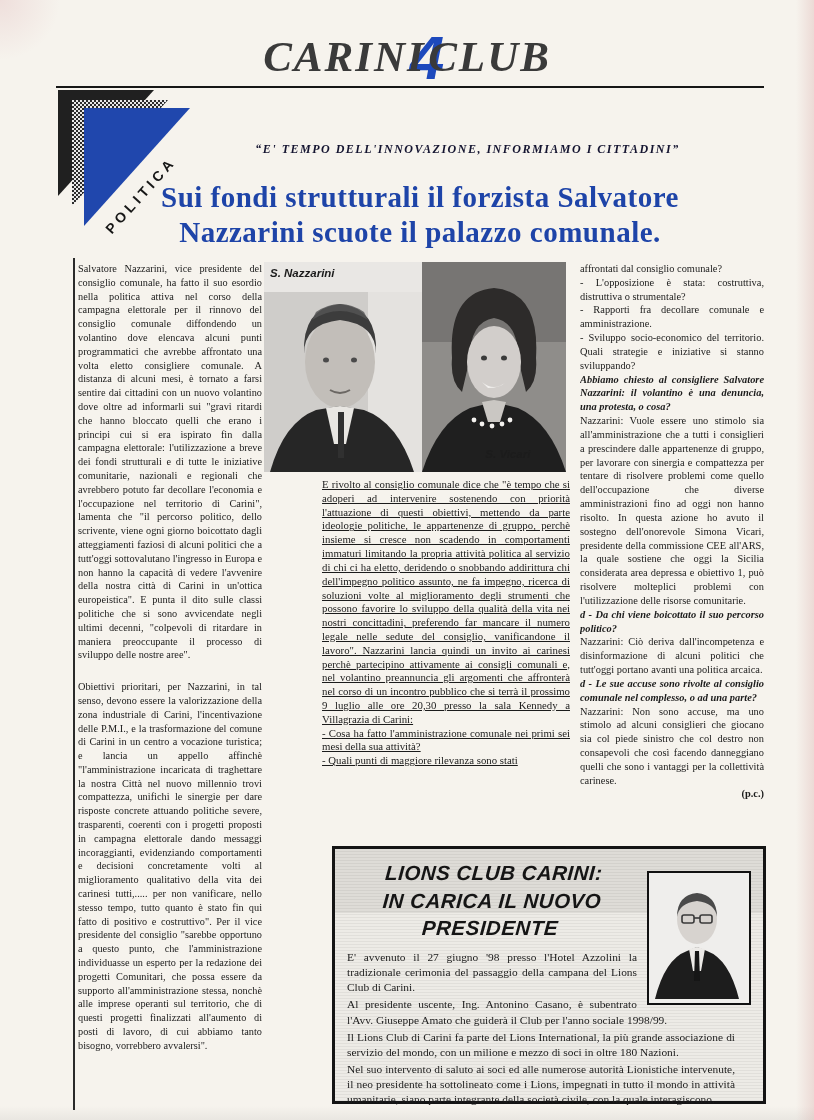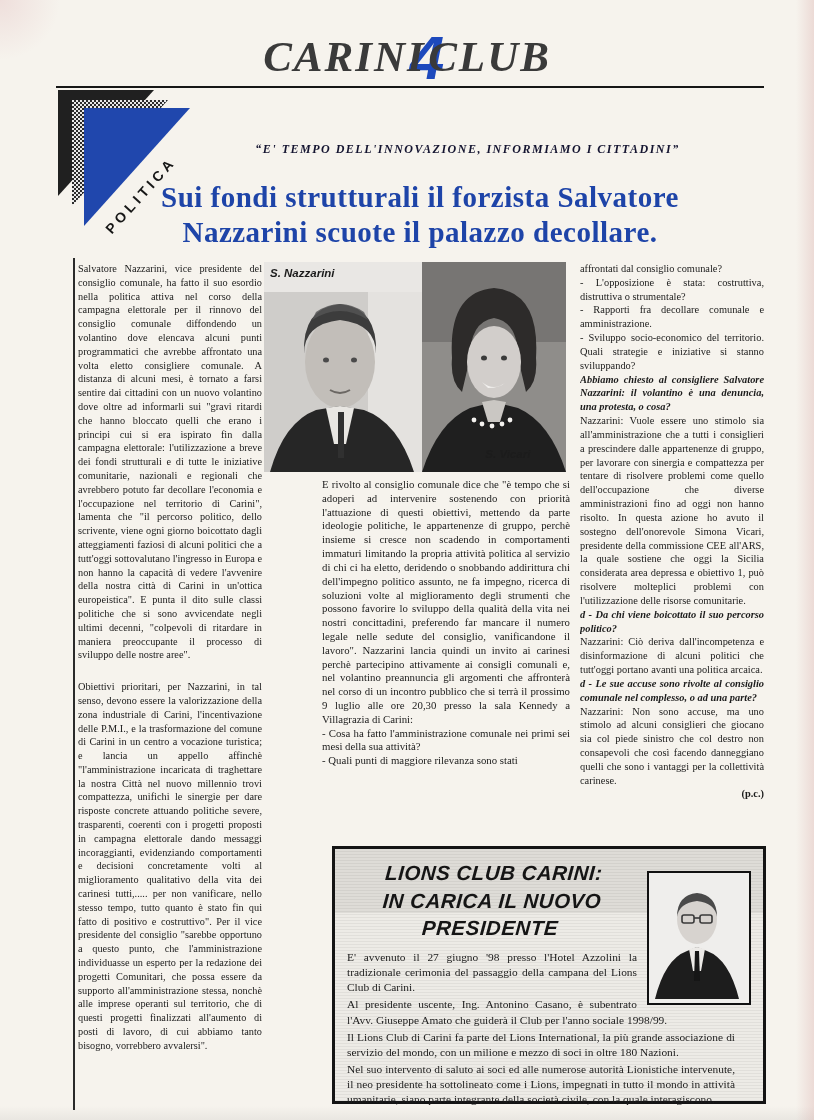--- a/index.html
+++ b/index.html
@@ -76,21 +76,21 @@
   
   .col{
     position:absolute;text-align:justify;overflow:hidden;
     hyphens:auto;-webkit-hyphens:auto;
   }
   .col p{margin:0;}
   .col-left{left:78px;top:262px;width:184px;height:850px;
     font-size:10.3px;line-height:1.34;}
   .col-left p + p{margin-top:18px;}
   .col-mid{left:322px;top:478px;width:248px;height:370px;
-    font-size:10.8px;line-height:1.28;}
+    font-size:10.8px;line-height:1.28;text-decoration:underline;}
   .col-right{left:580px;top:262px;width:184px;height:580px;
     font-size:10.4px;line-height:1.33;}
   .q{font-weight:bold;font-style:italic;}
   .sig{text-align:right;font-weight:bold;margin-top:2px;}
   .v-rule{position:absolute;left:73px;top:258px;width:2px;height:852px;background:#2a2a2a;}
 
   
   .photos{position:absolute;left:264px;top:262px;width:308px;height:210px;display:flex;gap:0;}
   .photo{position:relative;overflow:hidden;}
   .photo svg{display:block;}
@@ -138,21 +138,21 @@
   <div class="badge">
     <div class="tri tri-black"></div>
     <div class="tri tri-checker"></div>
     <div class="tri tri-blue"></div>
     <div class="badge-label">POLITICA</div>
   </div>
 
   <div class="kicker">“E' TEMPO DELL'INNOVAZIONE, INFORMIAMO I CITTADINI”</div>
   <h1 class="headline">
     <span>Sui fondi strutturali  il forzista Salvatore</span><br>
-    <span>Nazzarini scuote il palazzo decollare.</span>
+    <span>Nazzarini scuote il palazzo comunale.</span>
   </h1>
 
   <div class="v-rule"></div>
 
   <div class="col col-left">
     <p>Salvatore Nazzarini, vice presidente del consiglio comunale, ha fatto il suo esordio nella politica attiva nel corso della campagna elettorale per il rinnovo del consiglio comunale diffondendo un volantino dove elencava alcuni punti programmatici che avrebbe affrontato una volta eletto consigliere comunale. A distanza di alcuni mesi, è tornato a farsi sentire dai cittadini con un nuovo volantino dove oltre ad informarli sui "gravi ritardi che hanno bloccato quelli che erano i principi cui si era ispirato fin dalla campagna elettorale: l'utilizzazione a breve dei fondi strutturali e di tutte le iniziative comunitarie, nazionali e regionali che avrebbero potuto far decollare l'economia e l'occupazione nel territorio di Carini", lamenta che "il percorso politico, dello scrivente, viene ogni giorno boicottato dagli atteggiamenti faziosi di alcuni politici che a tutt'oggi sottovalutano l'ingresso in Europa e non hanno la capacità di vedere l'avvenire della nostra città di Carini in un'ottica europeistica". E punta il dito sulle classi politiche che si sono avvicendate negli ultimi decenni, "colpevoli di ritardare in maniera preoccupante il processo di sviluppo delle nostre aree".</p>
     <p>Obiettivi prioritari, per Nazzarini, in tal senso, devono essere la valorizzazione della zona industriale di Carini, l'incentivazione delle P.M.I., e la trasformazione del comune di Carini in un centro a vocazione turistica; e lancia un appello affinchè "l'amministrazione incaricata di traghettare la nostra Città nel nuovo millennio trovi compattezza, unifichi le sinergie per dare risposte concrete attuando politiche severe, trasparenti, coerenti con i progetti proposti in campagna elettorale dando messaggi incoraggianti, evidenziando comportamenti e decisioni concretamente volti al miglioramento qualitativo della vita dei carinesi tutti,..... per non vanificare, nello stesso tempo, tutto quanto è stato fin qui fatto di positivo e costruttivo". Per il vice presidente del consiglio "sarebbe opportuno a questo punto, che l'amministrazione individuasse un esperto per la redazione dei progetti Comunitari, che possa essere da supporto all'amministrazione stessa, nonchè alle imprese operanti sul territorio, che di questi progetti finalizzati all'aumento di posti di lavoro, di cui abbiamo tanto bisogno, vorrebbero avvalersi".</p>
   </div>
 
   <div class="photos">

